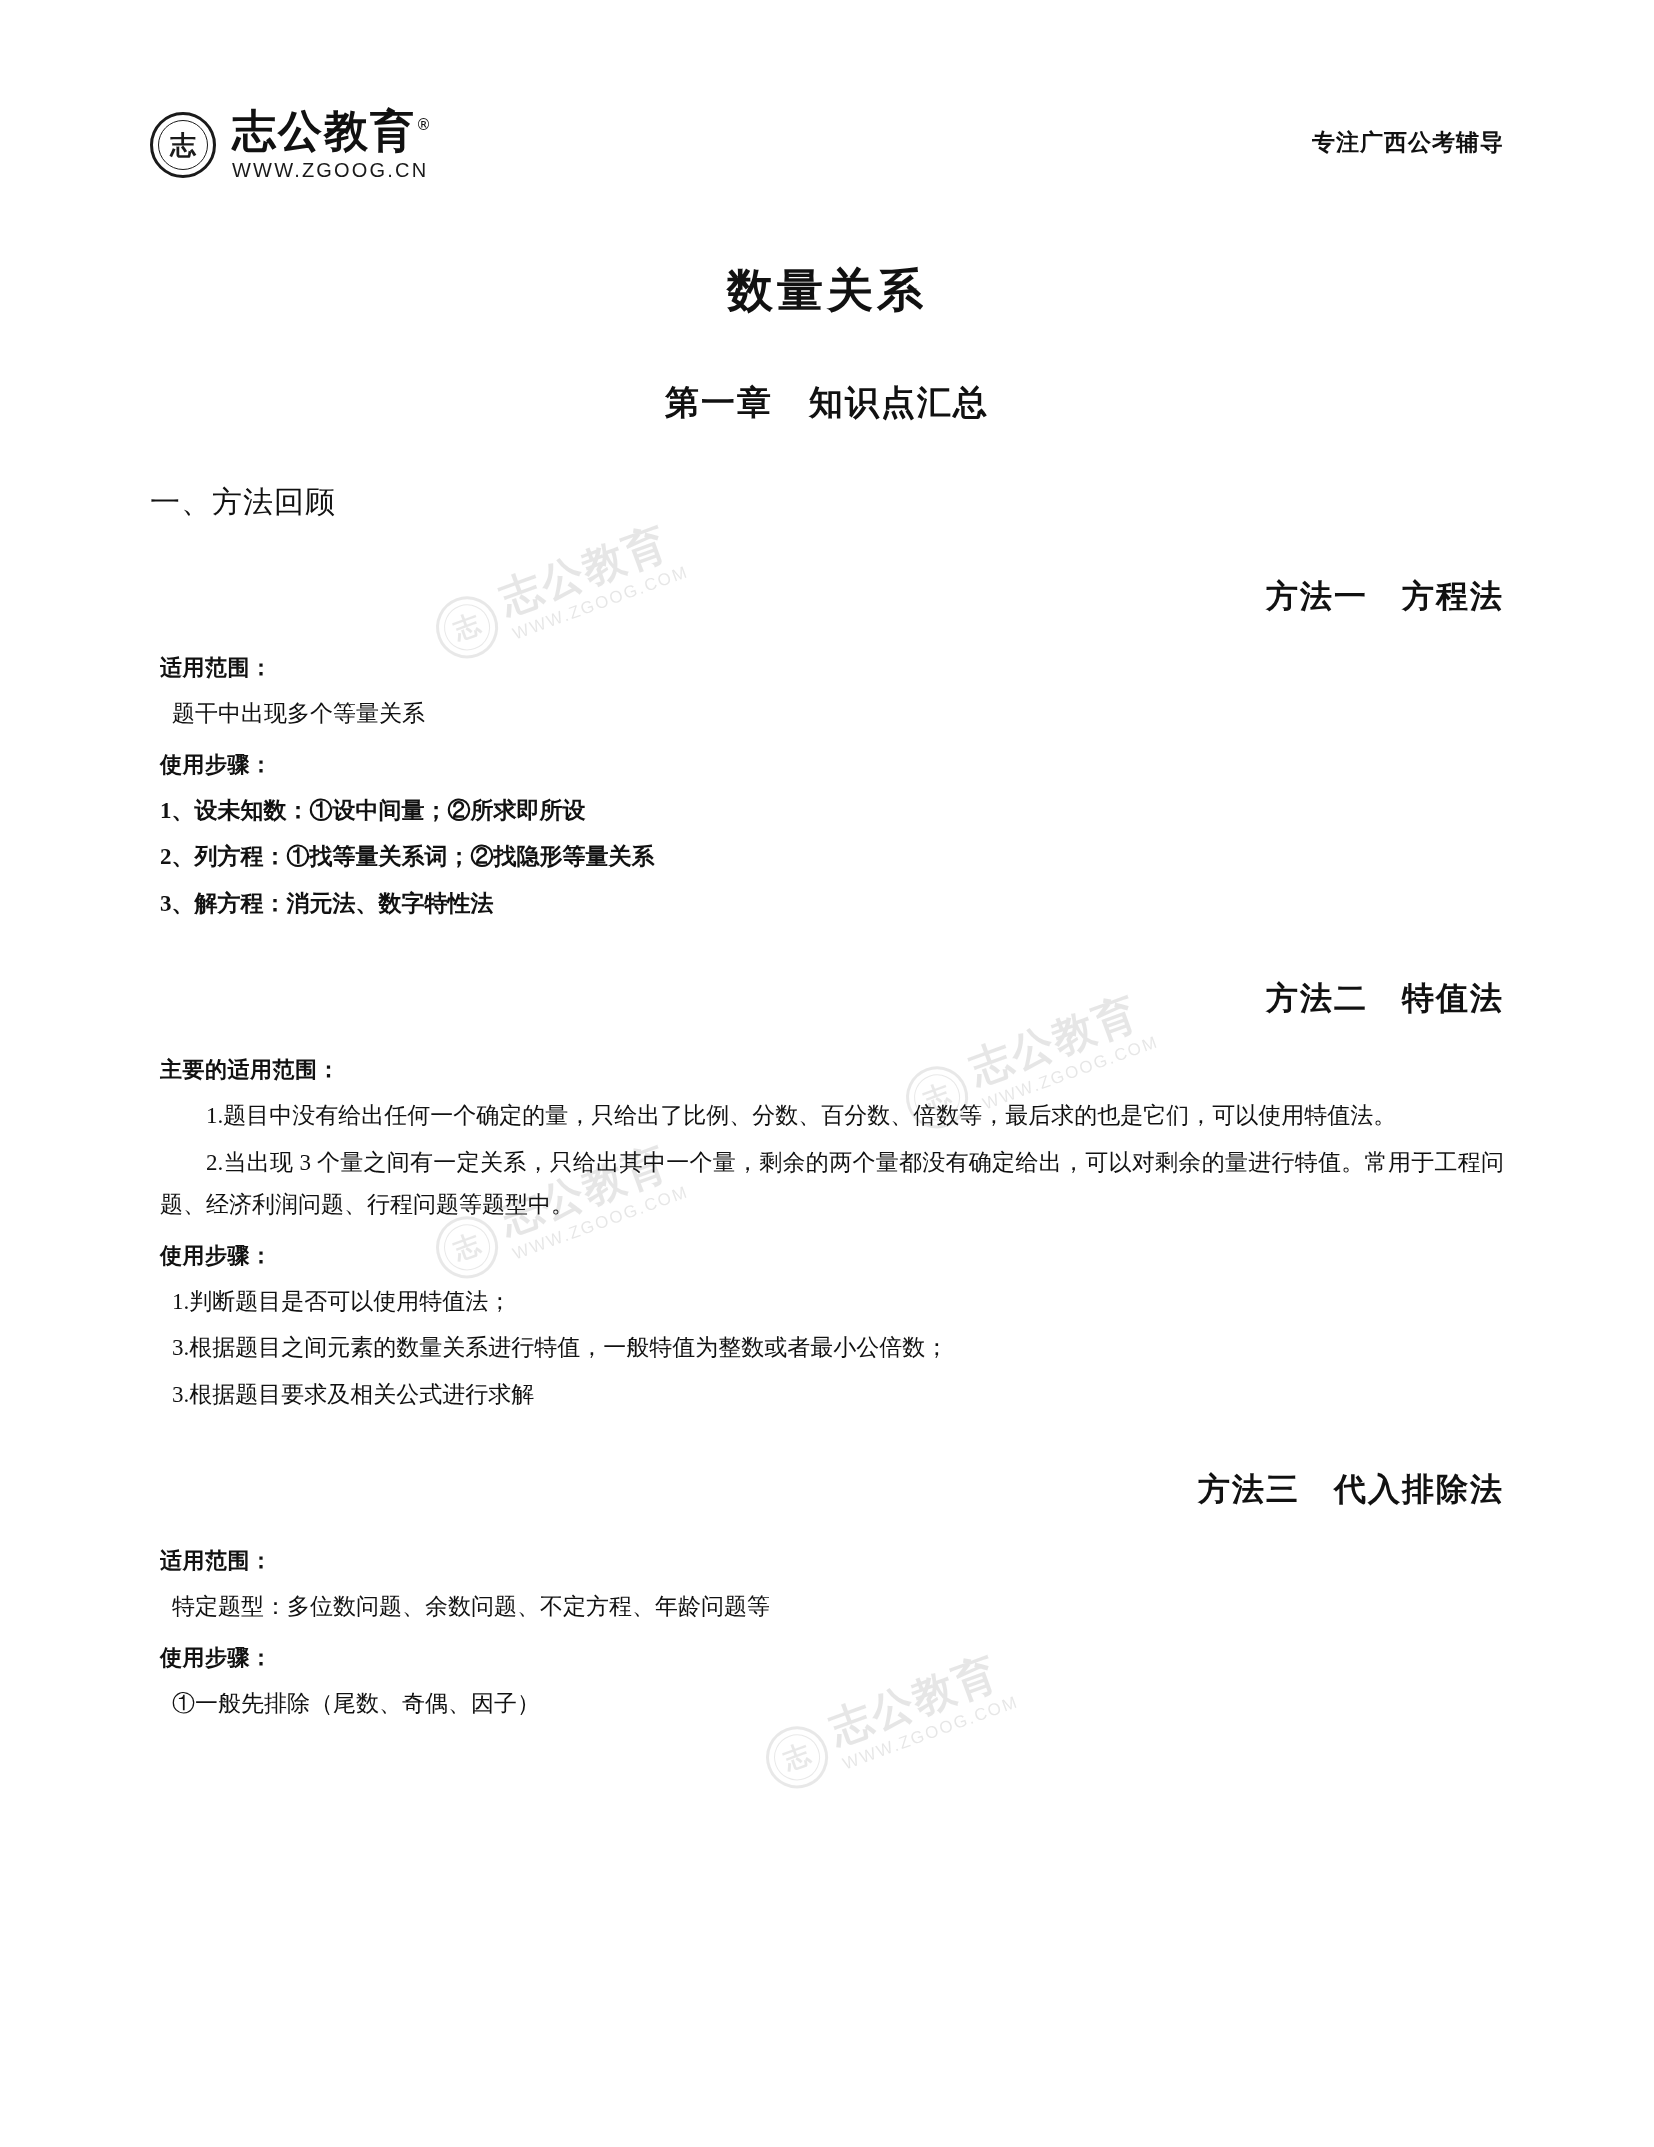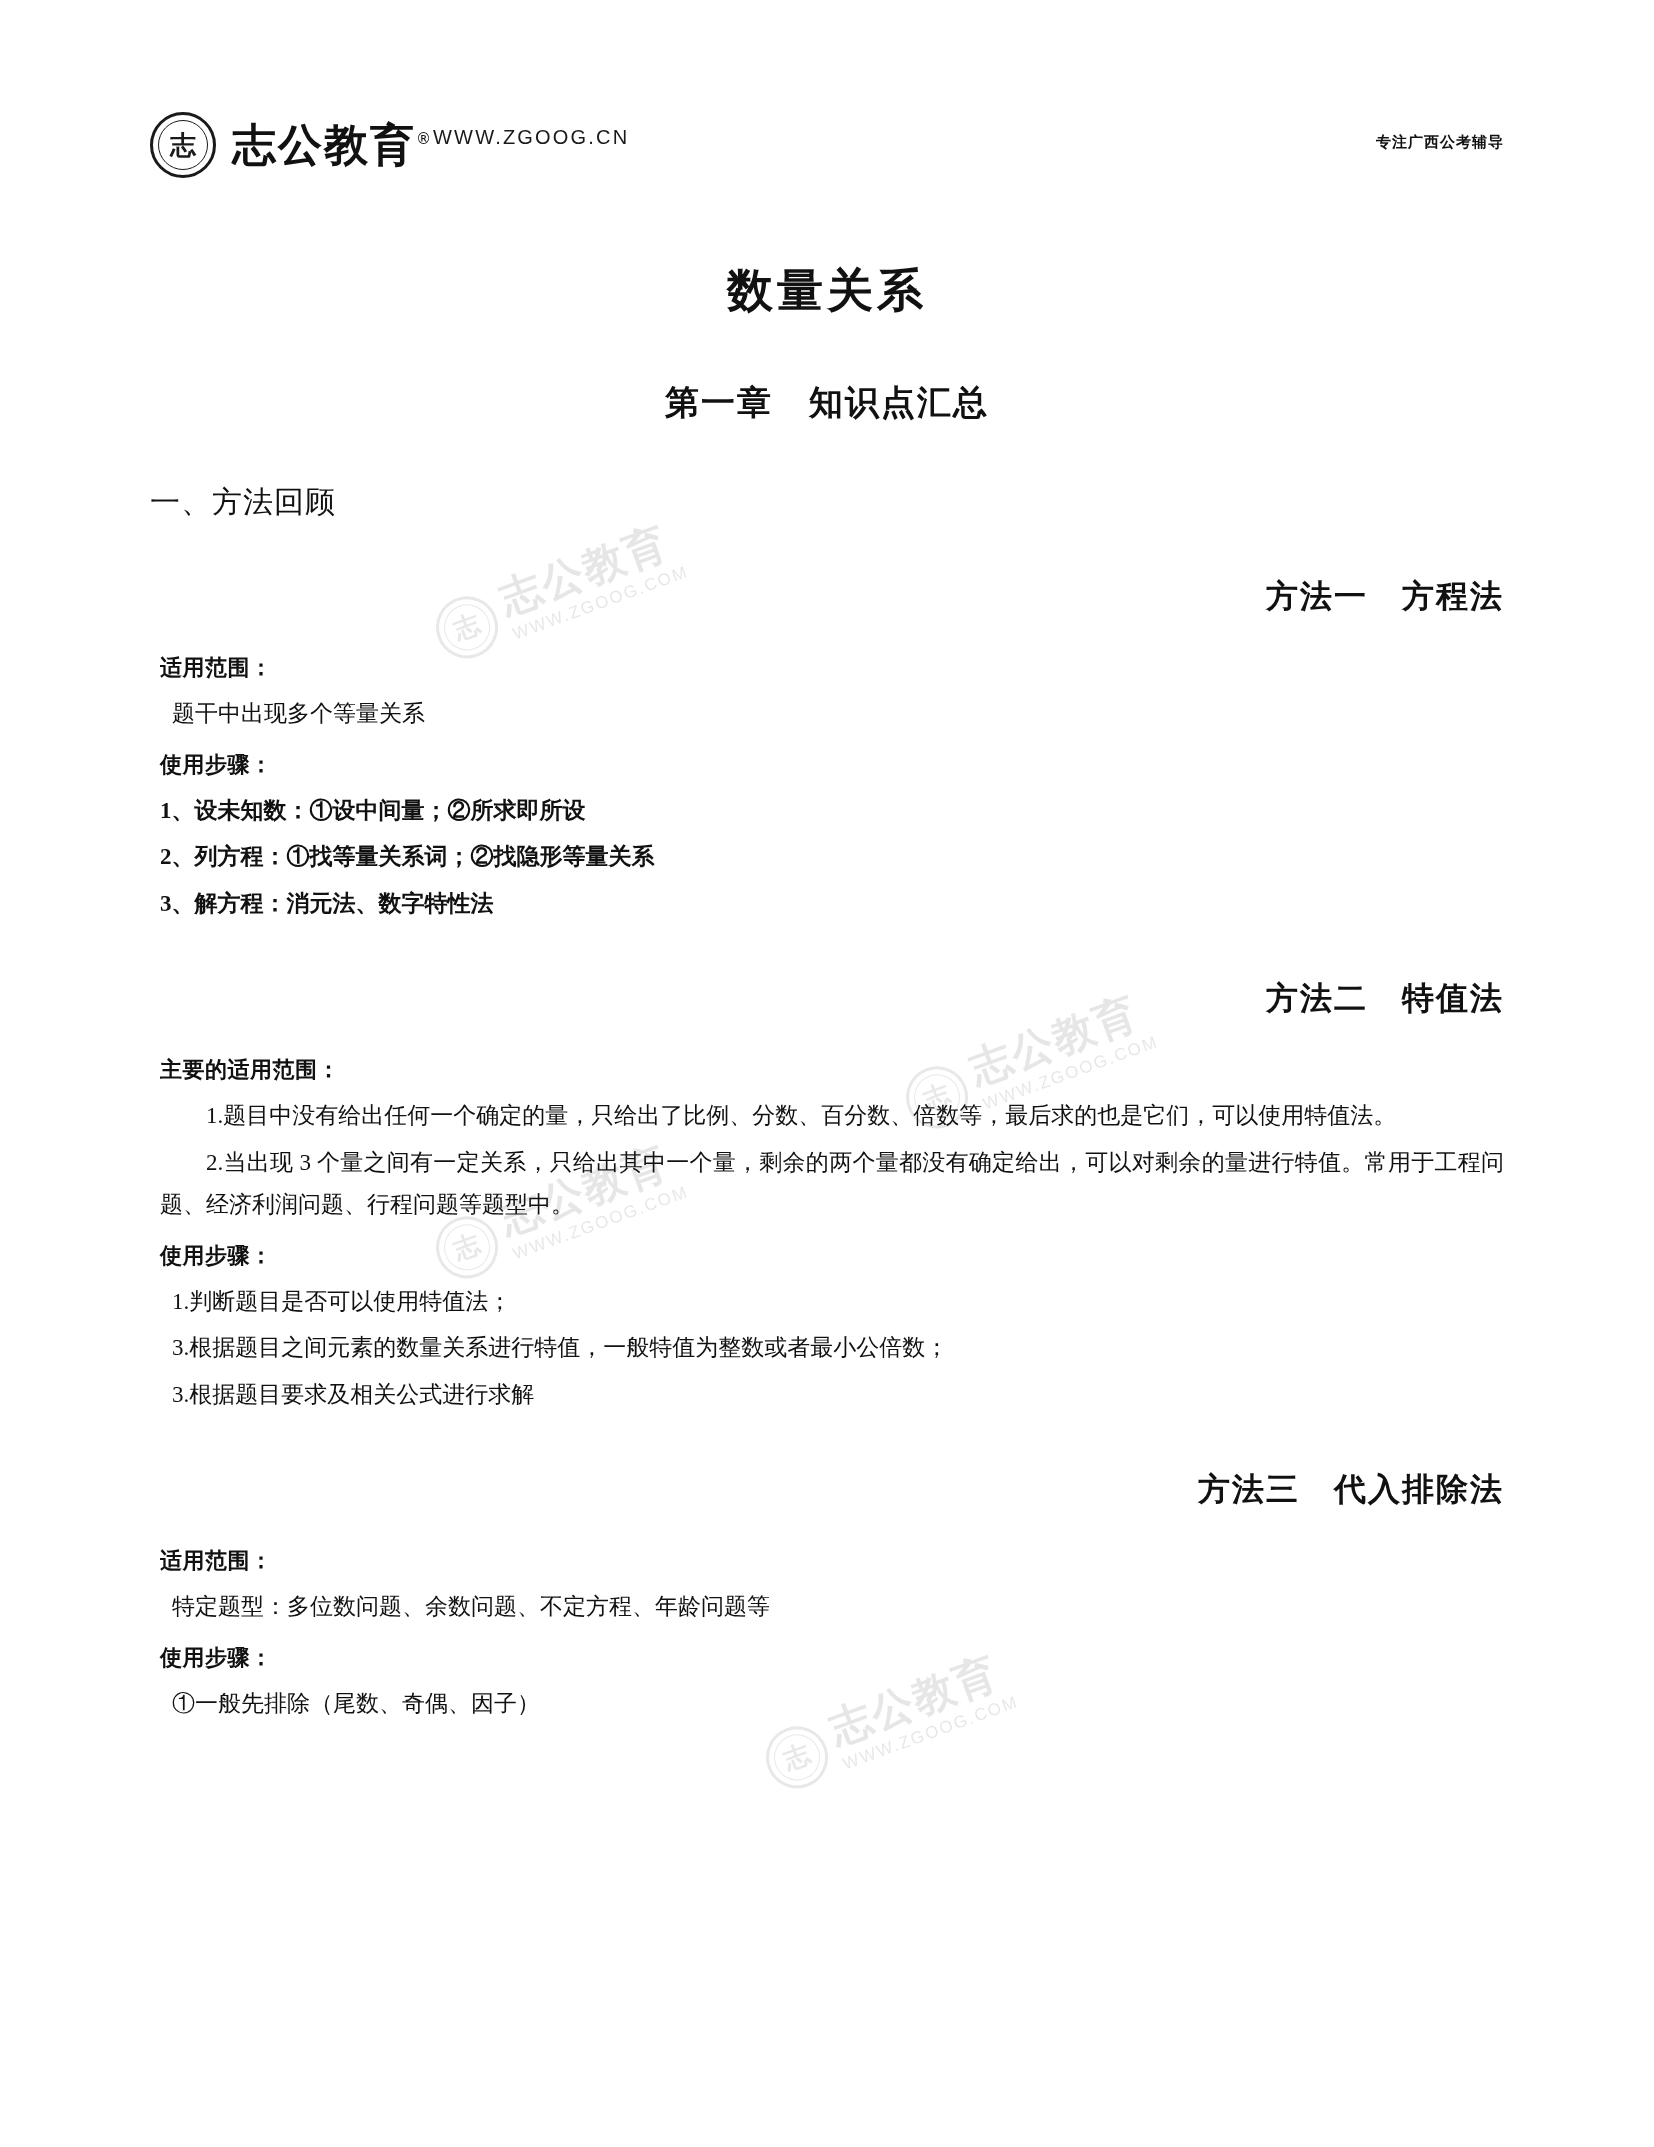--- a/index.html
+++ b/index.html
@@ -55,21 +55,21 @@
   }
   .brand-seal span {
     font-family: "Liberation Serif", serif;
     font-size: 26px;
     font-weight: bold;
     color: #1a1a1a;
     z-index: 2;
   }
   .brand-text {
     display: flex;
-    flex-direction: row;
+    flex-direction: column;
     justify-content: center;
   }
   .brand-name {
     font-family: "DejaVu Sans", sans-serif;
     font-size: 44px;
     font-weight: bold;
     letter-spacing: 2px;
     line-height: 1.05;
     color: #111;
     position: relative;
@@ -81,21 +81,21 @@
   }
   .brand-url {
     font-family: "Liberation Sans", sans-serif;
     font-size: 20px;
     letter-spacing: 2.2px;
     color: #1a1a1a;
     margin-top: 4px;
   }
   .header-right {
     font-family: "DejaVu Sans", sans-serif;
-    font-size: 15px;
+    font-size: 23px;
     font-weight: bold;
     color: #111;
     letter-spacing: 1px;
     padding-bottom: 6px;
   }
 
   
   .doc-title {
     text-align: center;
     font-family: "DejaVu Sans", sans-serif;

